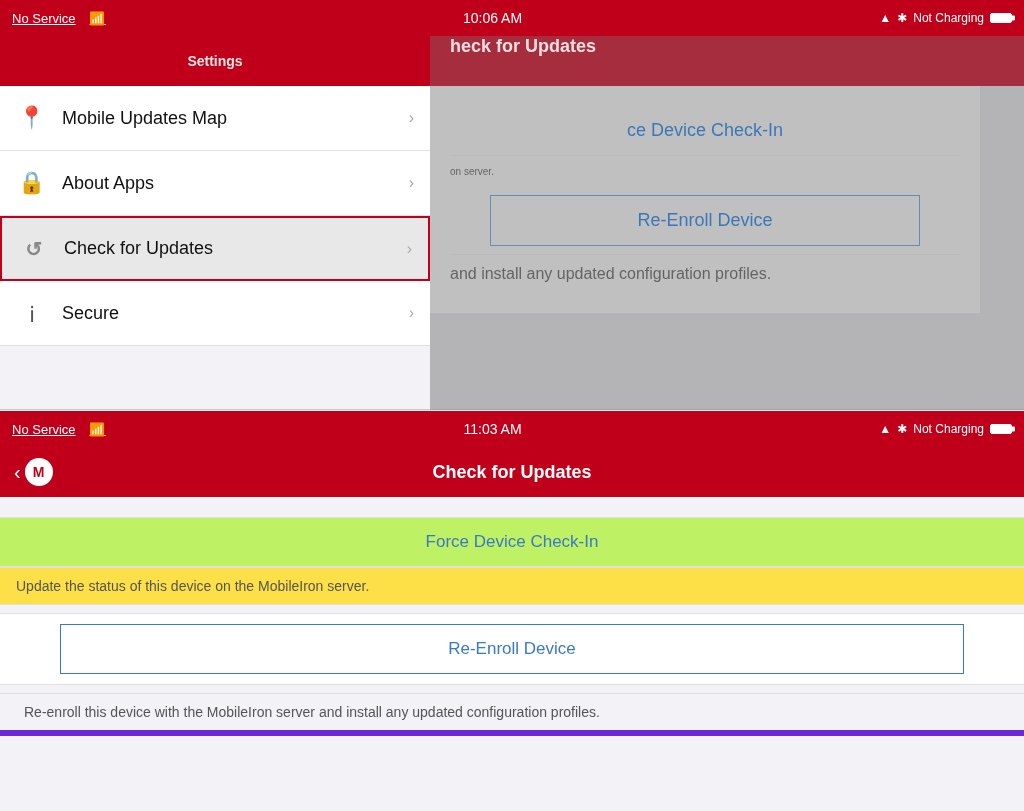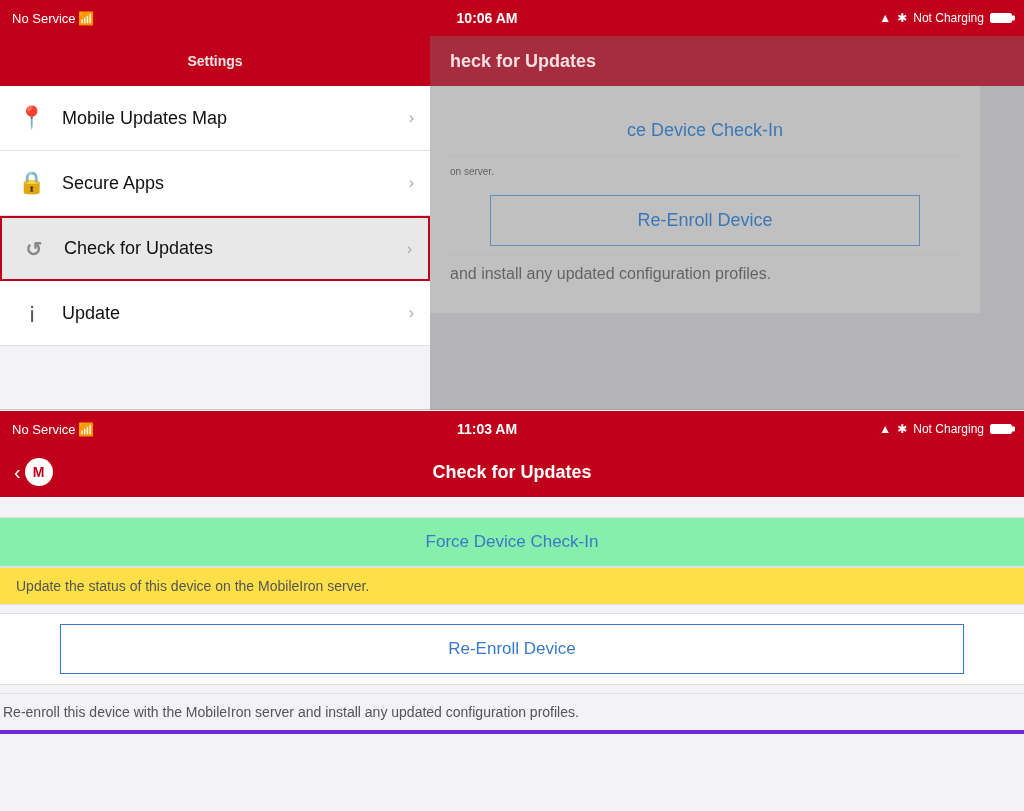--- a/index.html
+++ b/index.html
@@ -21,22 +21,22 @@
       height: 36px;
       background: #c0001a;
       display: flex;
       align-items: center;
       justify-content: space-between;
       padding: 0 12px;
       color: white;
       font-size: 13px;
       font-weight: 500;
     }
-    .status-bar-left { display: flex; align-items: center; gap: 3px; }
-    .status-bar-center { font-weight: 700; font-size: 14px; }
+    .status-bar-left { display: flex; align-items: center; gap: 14px; text-decoration: underline; }
+    .status-bar-center { font-weight: 400; font-size: 14px; }
     .status-bar-right { display: flex; align-items: center; gap: 6px; font-size: 12px; }
     .battery-rect {
       width: 22px; height: 10px; border: 1.5px solid white; border-radius: 2px; position: relative;
       background: white;
     }
     .battery-rect::after {
       content: ''; position: absolute; right: -4px; top: 50%; transform: translateY(-50%);
       width: 3px; height: 5px; background: white; border-radius: 0 1px 1px 0;
     }
 
@@ -101,21 +101,21 @@
       width: 594px;
       height: 374px;
       background: rgba(130,130,130,0.55);
     }
     .right-panel-nav {
       position: absolute;
       top: 36px; left: 430px;
       width: 594px;
       height: 50px;
       background: rgba(160, 0, 20, 0.75);
-      display: flex; align-items: center; padding-left: 20px;
+      display: flex; padding-left: 20px;
       color: rgba(255,255,255,0.85);
       font-size: 18px;
       font-weight: 700;
     }
     .right-panel-content {
       position: absolute;
       top: 86px; left: 430px;
       width: 550px;
       background: rgba(200,200,200,0.6);
       padding: 20px;
@@ -198,21 +198,21 @@
       display: flex; align-items: center; justify-content: center;
       font-size: 16px; font-weight: 900; color: #c0001a;
     }
 
     .bottom-spacer {
       height: 20px;
       background: #f2f2f7;
     }
 
     .bottom-section {
-      background: #86efac;
+      background: #bef264;
       border-top: 1px solid #e0e0e0;
       border-bottom: 1px solid #e0e0e0;
     }
 
     .force-checkin-link {
       display: block;
       text-align: center;
       color: #3a79c8;
       font-size: 17px;
       padding: 14px;
@@ -237,24 +237,24 @@
       text-align: center;
       color: #3a79c8;
       font-size: 17px;
       padding: 14px;
       border: 1.5px solid #3a79c8;
       margin: 10px 60px;
     }
     .section-description2 {
       font-size: 14px;
       color: #555;
-      padding: 10px 3px;
+      padding: 10px 24px;
       background: #f2f2f7;
       border-top: 1px solid #e0e0e0;
-      border-bottom: 4px solid #6d28d9;
+      border-bottom: 6px solid #6d28d9;
       margin-top: 8px;
     }
   </style>
 </head>
 <body>
 
 <div class="top-screen">
 
   <div class="status-bar">
     <div class="status-bar-left">
@@ -275,31 +275,31 @@
   </div>
 
   <div class="settings-list">
     <div class="settings-item">
       <div class="settings-item-icon">📍</div>
       <span class="settings-item-label">Mobile Updates Map</span>
       <span class="settings-item-chevron">›</span>
     </div>
     <div class="settings-item">
       <div class="settings-item-icon">🔒</div>
-      <span class="settings-item-label">Secure Apps</span>
+      <span class="settings-item-label">About Apps</span>
       <span class="settings-item-chevron">›</span>
     </div>
     <div class="settings-item active">
       <div class="settings-item-icon" style="font-size:20px;font-weight:bold;color:#888;">↺</div>
       <span class="settings-item-label">Check for Updates</span>
       <span class="settings-item-chevron">›</span>
     </div>
     <div class="settings-item">
       <div class="settings-item-icon">ℹ</div>
-      <span class="settings-item-label">Update</span>
+      <span class="settings-item-label">Secure</span>
       <span class="settings-item-chevron">›</span>
     </div>
   </div>
 
   <div class="right-panel-bg"></div>
   <div class="right-panel-nav">
     <span>heck for Updates</span>
   </div>
   <div class="right-panel-content">
     <span class="right-force-checkin">ce Device Check-In</span>

